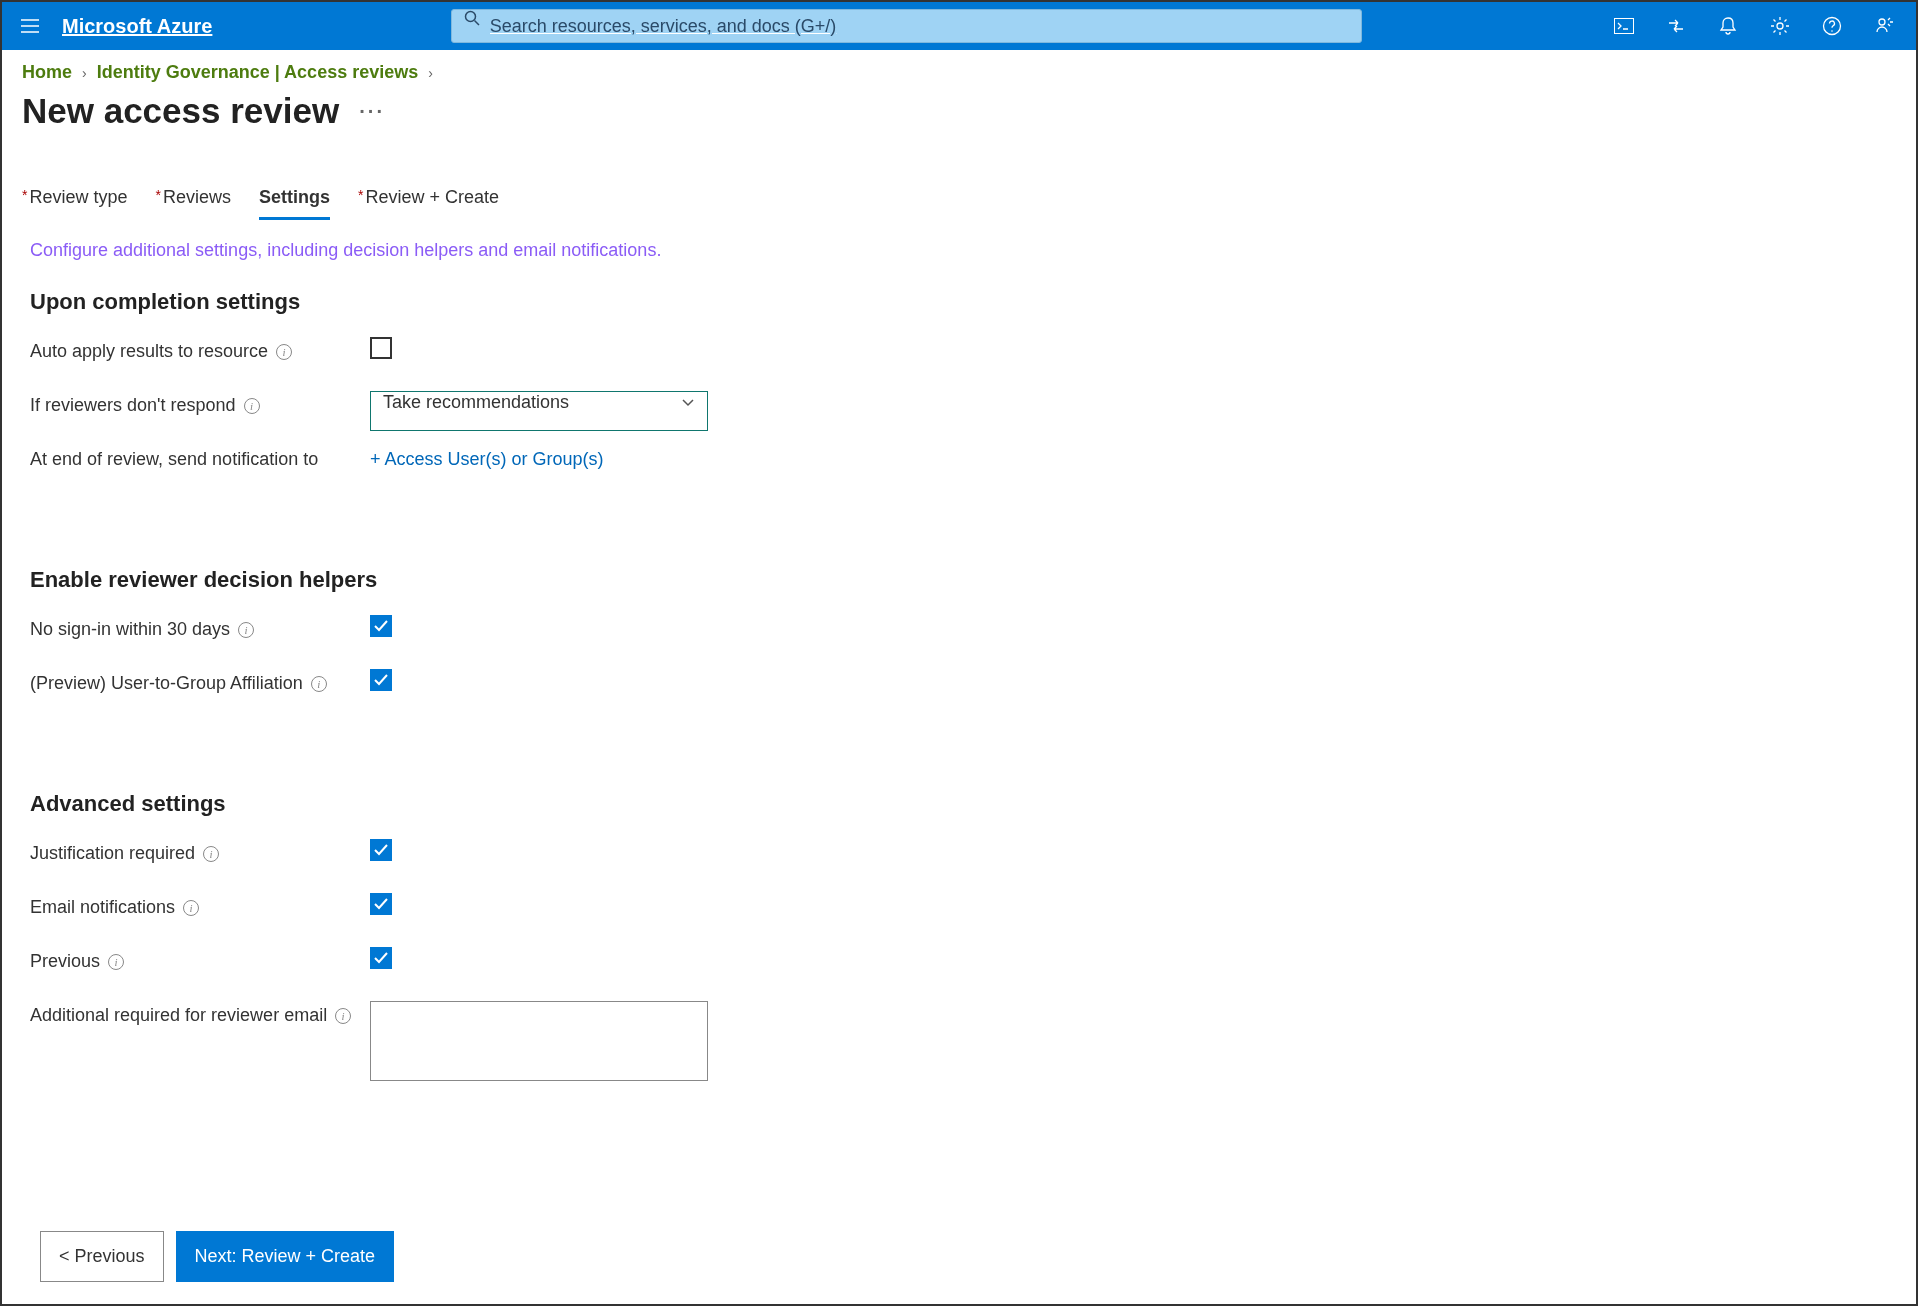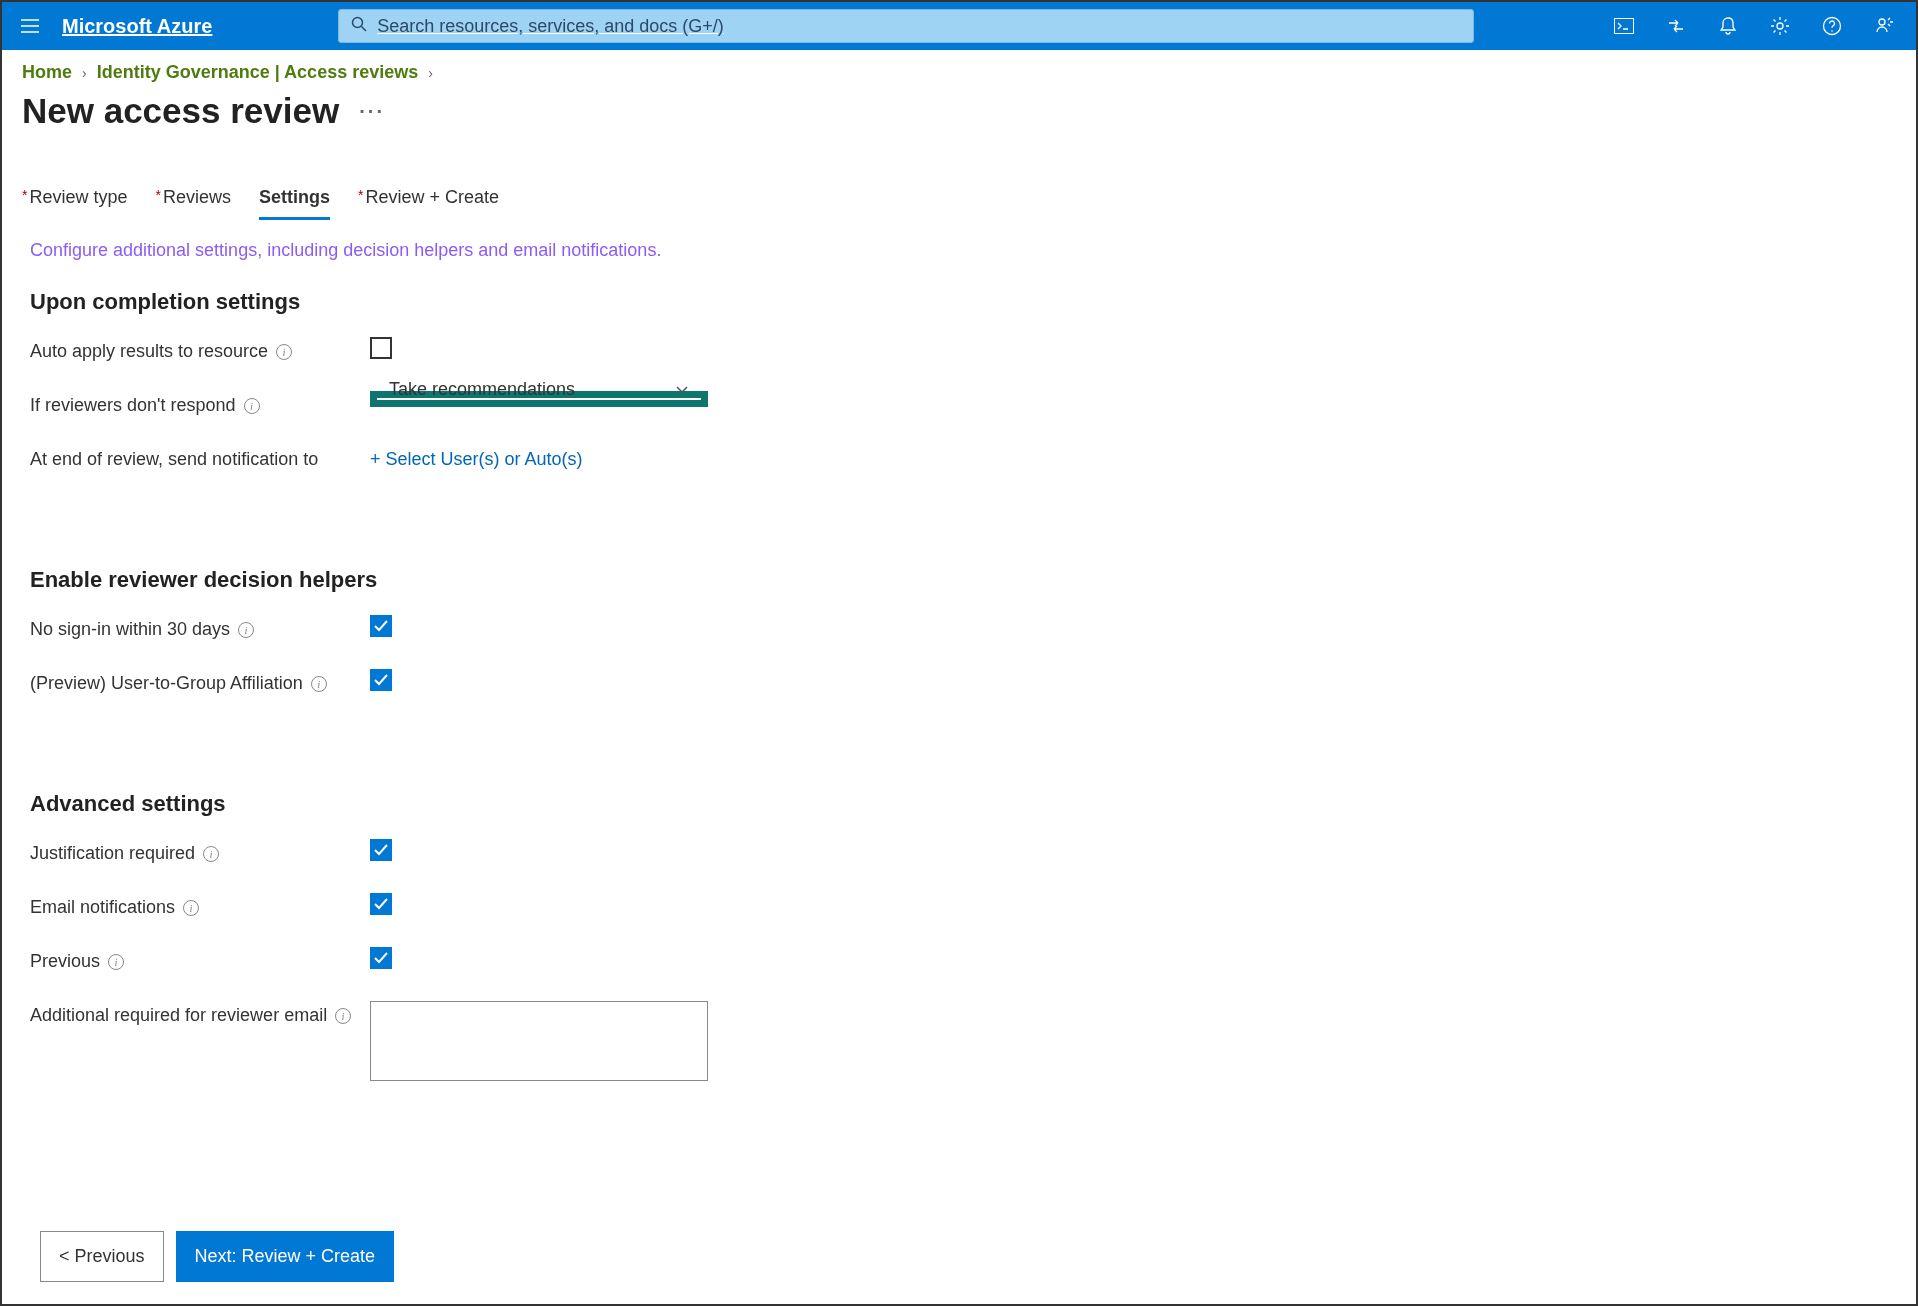--- a/index.html
+++ b/index.html
@@ -3,21 +3,21 @@
 <meta charset="utf-8">
 <style>
   * { box-sizing: border-box; margin: 0; padding: 0; font-family: 'Segoe UI', -apple-system, sans-serif; }
   body { width: 1918px; height: 1306px; background: #fff; overflow: hidden; border: 2px solid #333; }
 
   
   .topbar { height: 48px; background: #0078d4; display: flex; align-items: center; padding: 0 8px; color: #fff; text-decoration: underline; }
   .hamburger { width: 40px; height: 40px; display: flex; align-items: center; justify-content: center; cursor: pointer; }
   .brand { font-size: 20px; font-weight: 600; margin-left: 12px; flex-shrink: 0; }
   .search-wrap { flex: 1; display: flex; justify-content: center; padding: 0 40px; }
-  .search-box { width: 1136px; height: 34px; background: #9fd3f4; border-radius: 3px; display: flex; align-items: center; padding: 0 12px; border: 1px solid #7fb8dd; }
+  .search-box { width: 911px; height: 34px; background: #9fd3f4; border-radius: 3px; display: flex; padding: 0 12px; border: 1px solid #7fb8dd; }
   .search-box input { flex: 1; background: transparent; border: none; outline: none; font-size: 18px; color: #204060; }
   .search-box input::placeholder { color: #2a4a68; }
   .topbar-icons { display: flex; align-items: center; gap: 4px; margin-left: auto; }
   .topbar-icon { width: 48px; height: 48px; display: flex; align-items: center; justify-content: center; cursor: pointer; }
 
   
   .breadcrumb { display: flex; align-items: center; padding: 12px 20px 8px 20px; font-size: 18px; }
   .breadcrumb a { color: #4d7c0f; text-decoration: none; cursor: pointer; font-weight: bold; }
   .breadcrumb .chev { margin: 0 10px; color: #666; font-size: 14px; }
 
@@ -40,21 +40,21 @@
   .row { display: flex; align-items: flex-start; min-height: 44px; margin-bottom: 10px; }
   .row-label { width: 340px; display: flex; align-items: center; color: #333; font-size: 18px; padding-top: 4px; }
   .info-icon { width: 16px; height: 16px; border: 1px solid #888; border-radius: 50%; display: inline-flex; align-items: center; justify-content: center; font-size: 11px; color: #888; margin-left: 8px; cursor: pointer; font-style: italic; font-family: Georgia, serif; }
   .row-control { flex: 0 0 auto; }
 
   .checkbox { width: 22px; height: 22px; border: 2px solid #333; background: #fff; display: inline-flex; align-items: center; justify-content: center; cursor: pointer; }
   .checkbox.checked { background: #0078d4; border-color: #0078d4; }
   .checkbox.checked svg { display: block; }
   .checkbox svg { display: none; }
 
-  .select { width: 338px; height: 16px; border: 7px solid #0f766e; display: flex; align-items: flex-end; padding: 0 12px; background: #fff; cursor: pointer; position: relative; font-size: 18px;}
+  .select { width: 338px; height: 40px; border: 1px solid #0f766e; display: flex; align-items: flex-start; padding: 0 12px; background: #fff; cursor: pointer; position: relative; font-size: 18px;}
   .select .chevd { margin-left: auto; }
 
   .link-btn { color: #0067b8; cursor: pointer; font-size: 18px; margin-top: 4px; display: inline-block; }
 
   textarea.additional { width: 338px; height: 80px; border: 1px solid #888; resize: none; padding: 6px; font-size: 16px; outline: none; }
 
   
   .footer { position: absolute; left: 40px; bottom: 24px; display: flex; gap: 12px; }
   .btn { height: 51px; padding: 0 18px; display: inline-flex; align-items: center; font-size: 18px; cursor: pointer; border: 1px solid #888; background: #fff; color: #333; }
   .btn.primary { background: #0078d4; color: #fff; border-color: #0078d4; text-align: right; }
@@ -182,21 +182,21 @@
         </span>
       </div>
     </div>
   </div>
 
   <div class="row">
     <div class="row-label">
       <span>At end of review, send notification to</span>
     </div>
     <div class="row-control">
-      <span class="link-btn">+ Select User(s) or Auto(s)</span>
+      <span class="link-btn">+ Access User(s) or Group(s)</span>
     </div>
   </div>
 
   <div style="height:40px"></div>
   <div class="section-head">Enable reviewer decision helpers</div>
 
   <div class="row">
     <div class="row-label">
       <span>No sign-in within 30 days</span>
       <span class="info-icon">i</span>

